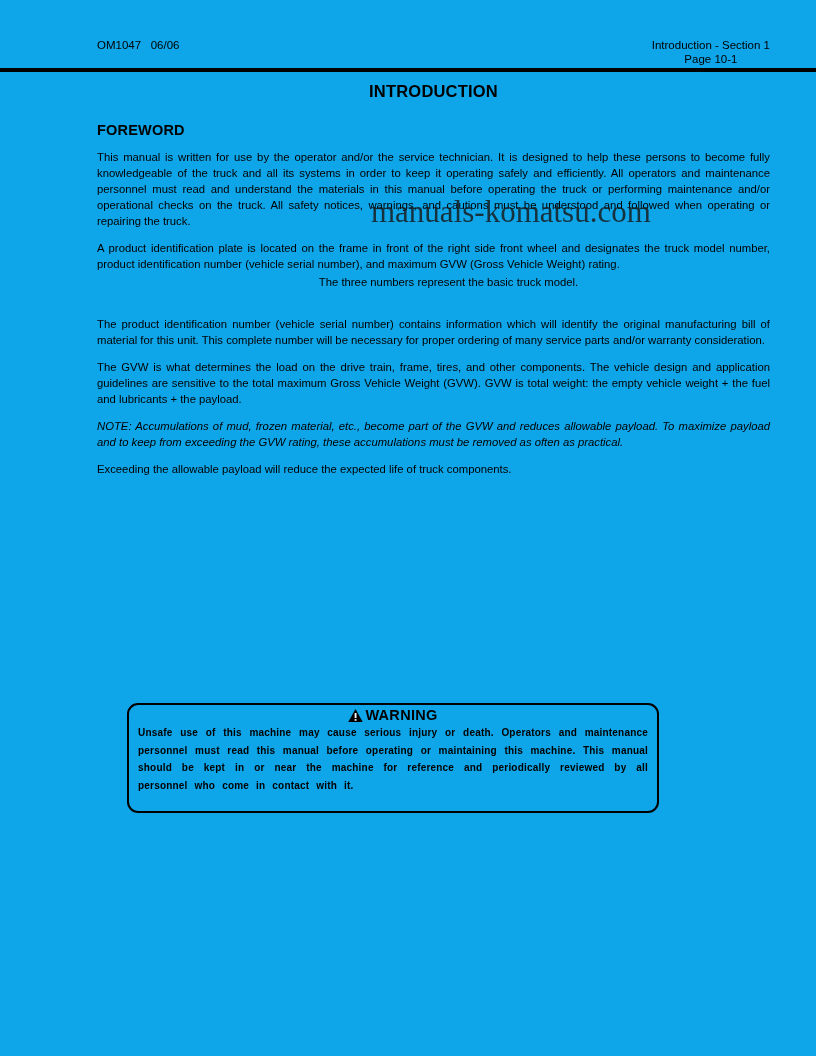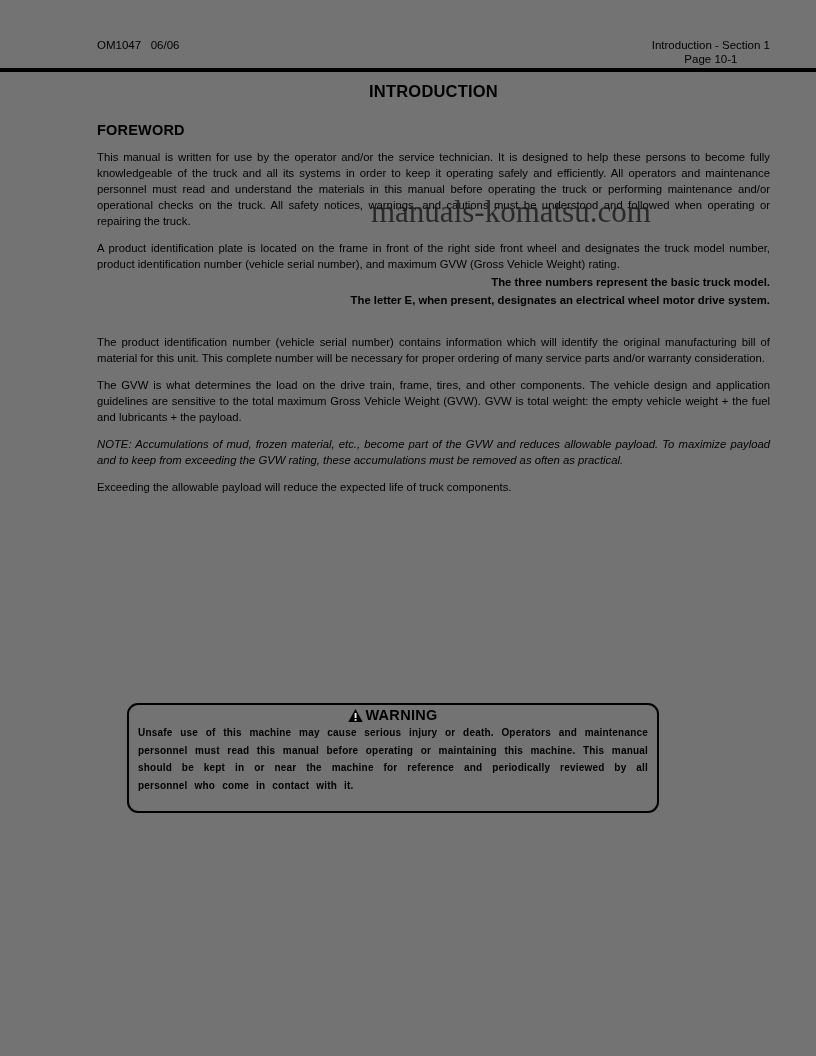--- a/index.html
+++ b/index.html
@@ -2,21 +2,21 @@
 <html><head>
 <meta charset="utf-8">
 <style>
   * { margin: 0; padding: 0; box-sizing: border-box; }
   html, body { background: #e8e8e8; }
   .page {
     position: relative;
     width: 816px;
     height: 1056px;
     margin: 0 auto;
-    background: #737373;
+    background: #0ea5e9;
     overflow: hidden;
     font-family: "Liberation Sans", "DejaVu Sans", sans-serif;
     color: #000000;
   }
   .header-row {
     display: flex;
     justify-content: space-between;
     align-items: flex-start;
     padding: 38px 46px 0 97px;
     font-size: 11.5px;
@@ -48,22 +48,21 @@
   }
   .content p {
     font-size: 11.3px;
     line-height: 16px;
     text-align: justify;
     margin-top: 11px;
   }
   .content p.sub {
     padding-left: 30px;
     margin-top: 2px;
-    text-align: right;
-    font-weight: bold;
+    text-align: center;
   }
   .content p.gap-before { margin-top: 26px; }
   .content p.note { font-style: italic; }
   .watermark {
     position: absolute;
     left: 371px;
     top: 196px;
     font-family: "Liberation Serif", "DejaVu Serif", serif;
     font-size: 31px;
     line-height: 31px;
@@ -117,21 +116,20 @@
   <div class="rule"></div>
 
   <h1 class="page-title">INTRODUCTION</h1>
 
   <div class="content">
     <h2 class="foreword-heading">FOREWORD</h2>
 
     <p>This manual is written for use by the operator and/or the service technician. It is designed to help these persons to become fully knowledgeable of the truck and all its systems in order to keep it operating safely and efficiently. All operators and maintenance personnel must read and understand the materials in this manual before operating the truck or performing maintenance and/or operational checks on the truck. All safety notices, warnings, and cautions must be understood and followed when operating or repairing the truck.</p>
     <p>A product identification plate is located on the frame in front of the right side front wheel and designates the truck model number, product identification number (vehicle serial number), and maximum GVW (Gross Vehicle Weight) rating.</p>
     <p class="sub">The three numbers represent the basic truck model.</p>
-    <p class="sub">The letter E, when present, designates an electrical wheel motor drive system.</p>
     <p class="gap-before">The product identification number (vehicle serial number) contains information which will identify the original manufacturing bill of material for this unit. This complete number will be necessary for proper ordering of many service parts and/or warranty consideration.</p>
     <p>The GVW is what determines the load on the drive train, frame, tires, and other components. The vehicle design and application guidelines are sensitive to the total maximum Gross Vehicle Weight (GVW). GVW is total weight: the empty vehicle weight + the fuel and lubricants + the payload.</p>
     <p class="note">NOTE: Accumulations of mud, frozen material, etc., become part of the GVW and reduces allowable payload. To maximize payload and to keep from exceeding the GVW rating, these accumulations must be removed as often as practical.</p>
     <p>Exceeding the allowable payload will reduce the expected life of truck components.</p>
   </div>
 
   <div class="watermark">manuals-komatsu.com</div>
 
   <div class="warning-box">
     <div class="warning-header">

